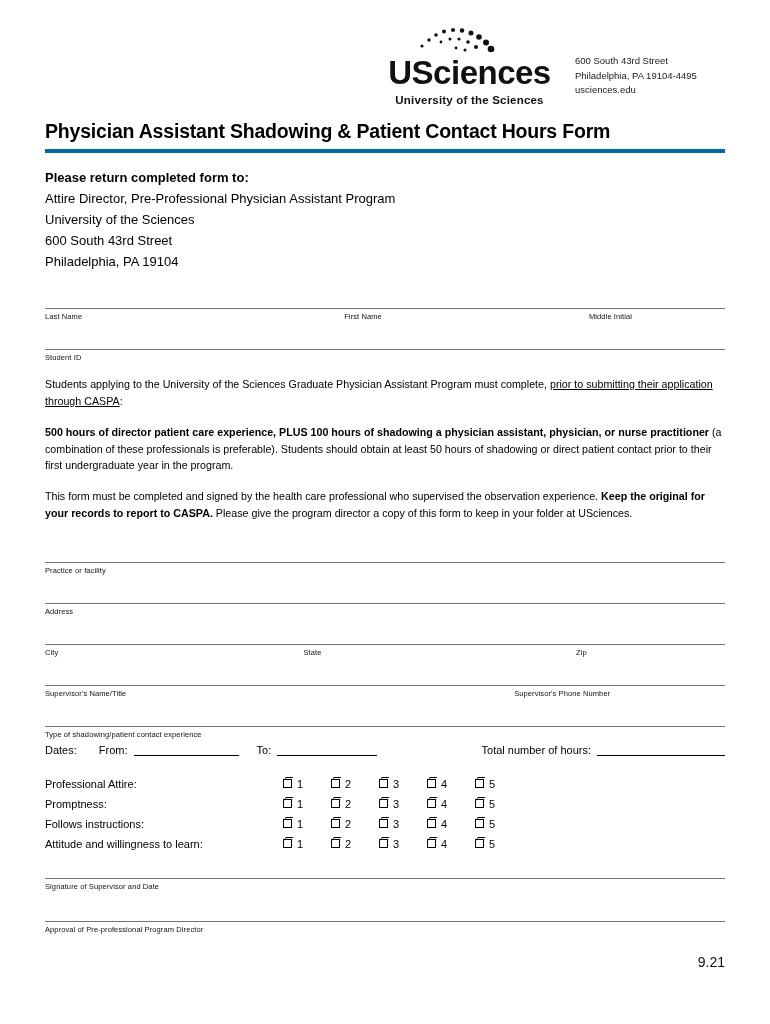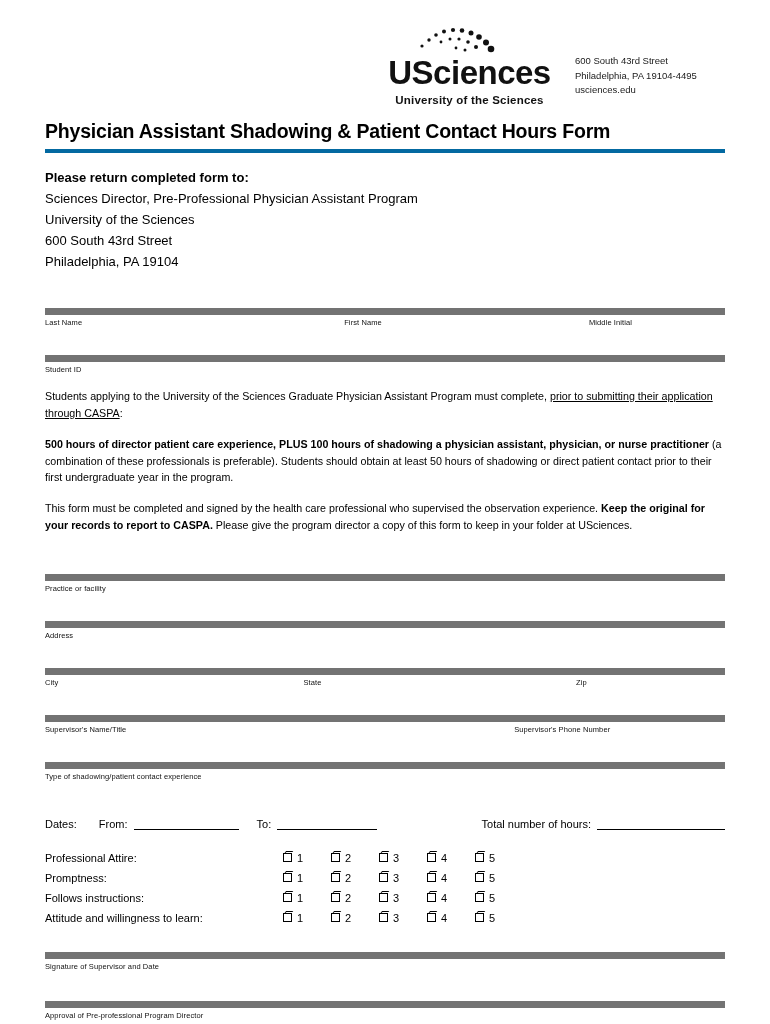--- a/index.html
+++ b/index.html
@@ -81,21 +81,21 @@
   .return-block {
     margin-top: 14px;
     font-size: 13px;
     line-height: 1.62;
   }
   .return-block .bold { font-weight: bold; }
 
   
   .field-row {
     position: relative;
-    border-top: 7px solid #737373;
+    border-top: 1px solid #737373;
     margin-top: 0;
   }
   .field-label {
     font-size: 7.5px;
     padding-top: 3px;
     color: #111;
     letter-spacing: 0.1px;
   }
   .row-3 {
     display: flex;
@@ -122,21 +122,21 @@
     margin-top: 14px;
   }
   .para b { font-weight: bold; }
   .u { text-decoration: underline; }
 
   
   .dates-row {
     display: flex;
     align-items: flex-end;
     font-size: 11px;
-    margin-top: 36px;
+    margin-top: 4px;
   }
   .dates-row .lbl { margin-right: 6px; }
   .ul-line {
     display: inline-block;
     border-bottom: 1px solid #000;
     height: 12px;
   }
   .w-from { width: 105px; }
   .w-to { width: 100px; }
   .w-hours { width: 128px; }
@@ -231,21 +231,21 @@
       <div>usciences.edu</div>
     </div>
   </div>
 
   <div class="title-wrap">
     <div class="title">Physician Assistant Shadowing &amp; Patient Contact Hours Form</div>
   </div>
 
   <div class="return-block">
     <div class="bold">Please return completed form to:</div>
-    <div>Sciences Director, Pre-Professional Physician Assistant Program</div>
+    <div>Attire Director, Pre-Professional Physician Assistant Program</div>
     <div>University of the Sciences</div>
     <div>600 South 43rd Street</div>
     <div>Philadelphia, PA 19104</div>
   </div>
 
   <div class="spacer-36"></div>
 
   <div class="field-row">
     <div class="row-3">
       <div class="col-a field-label">Last Name</div>

